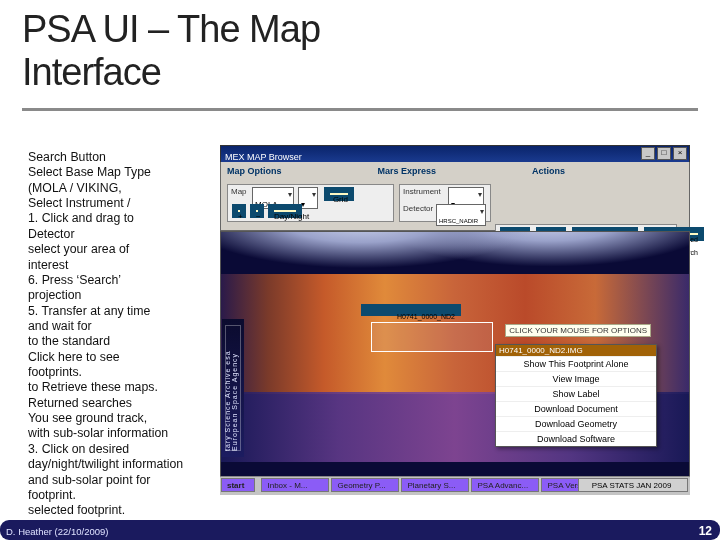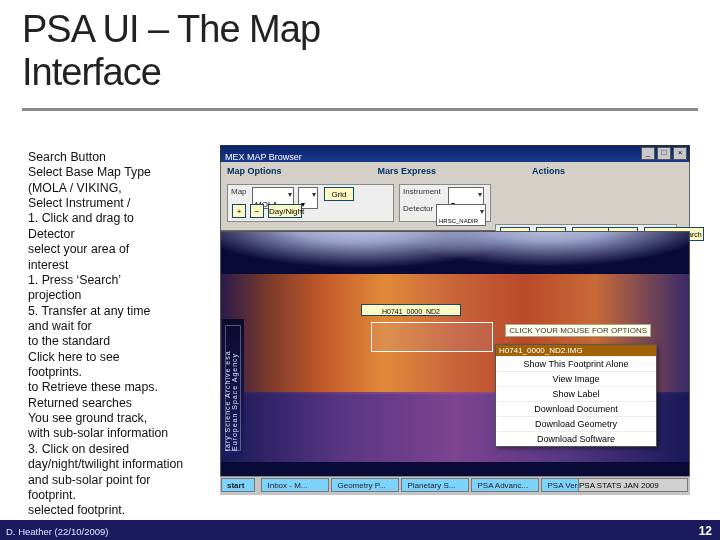--- a/index.html
+++ b/index.html
@@ -17,21 +17,21 @@
   .win-body { position:absolute; left:0; top:17px; right:0; height:68px; background:#d4d0c8; border:1px solid #666; border-top:none; }
   .panel-row { position:absolute; left:6px; right:6px; top:4px; height:16px; display:flex; gap:96px; color:#003366; font-weight:bold; font-size:9px; }
   .controls-row { position:absolute; left:6px; right:6px; top:22px; height:36px; }
   .ctl-grp { position:absolute; border:1px solid #888; background:#eee; height:36px; }
   .grp1 { left:0; width:165px; }
   .grp2 { left:172px; width:90px; }
   .grp3 { left:268px; width:180px;margin-top:40px; }
   .ctl-label { font-size:8px; color:#333; position:absolute; }
   .ctl-combo { position:absolute; height:14px; background:#fff; border:1px solid #666; font-size:8px; line-height:13px; padding:10px 2px; box-sizing:border-box; }
   .ctl-combo::after { content:"▾"; position:absolute; right:1px; top:0; font-size:8px; color:#333; }
-  .ctl-btn { position:absolute; height:14px; background:#fef9c3; border:1px solid #0c4a6e; font-size:8px; line-height:13px; text-align:center; box-sizing:border-box; }
+  .ctl-btn { position:absolute; height:14px; background:#fef9c3; border:6px solid #0c4a6e; font-size:8px; line-height:13px; text-align:right; box-sizing:border-box; }
   .map { position:absolute; left:0; top:86px; right:0; bottom:18px; border:1px solid #555; overflow:hidden;
     background:#0a0a36; }
   .mars { position:absolute; left:0; right:0; top:42px; height:120px;
     background:linear-gradient(90deg,#2a1a4a 0%,#7a3a2a 10%,#c55a2a 22%,#e08a3a 35%,#c8643a 50%,#ba4a2a 65%,#c86a38 80%,#3a2a6a 100%);
   }
   .mars2 { position:absolute; left:0; right:0; top:160px; height:70px;
     background:linear-gradient(90deg,#1a1a5a,#603a8a,#8a4a9a,#5a3a8a,#1a1a5a); opacity:.9;}
   .map-topfade { position:absolute; left:0; right:0; top:0; height:54px;
     background:radial-gradient(ellipse 60% 140% at 30% -20%,#cfd6ef 0%,#9aa2ca 28%,rgba(10,10,54,0) 62%),
                radial-gradient(ellipse 60% 140% at 70% -20%,#cfd6ef 0%,#9aa2ca 26%,rgba(10,10,54,0) 60%);}
@@ -39,24 +39,24 @@
   .ctx-menu { position:absolute; right:32px; top:112px; width:160px; background:#fff; border:1px solid #555; box-shadow:2px 2px 4px rgba(0,0,0,.4); font-size:9px; color:#000; }
   .ctx-menu .hdr { background:#a16207; color:#fff; font-size:8px; padding:1px 3px; }
   .ctx-menu .item { padding:2px 4px; border-top:1px solid #eee;text-align:center; }
   .hint { position:absolute; right:38px; top:92px; font-size:8px; background:#ffe; border:1px solid #aa8; padding:1px 3px; color:#333;}
   .logo-strip { position:absolute; left:1px; top:87px; bottom:19px; width:22px;
     background:linear-gradient(#0b0b2e,#1c1c60); }
   .logo-strip::after { content:""; position:absolute; left:3px; top:6px; right:3px; bottom:6px; border:1px solid rgba(255,255,255,.3);}
   .logo-text { position:absolute; left:2px; bottom:6px; writing-mode:vertical-rl; transform:rotate(180deg);
     font-size:7px; color:#e0e4ff; letter-spacing:1px;}
   .taskbar { position:absolute; left:0; right:0; bottom:0; height:18px; background:#c4c4c4; border-top:1px solid #888; }
-  .taskbar .tb-item { display:inline-block; height:14px; margin:1px 1px; padding:0 5px; width:68px; background:#7dd3fc; border:1px solid #777; font-size:8px; line-height:13px; color:#222; overflow:hidden; white-space:nowrap; text-overflow:ellipsis; box-sizing:border-box; vertical-align:top;}
+  .taskbar .tb-item { display:inline-block; height:14px; margin:1px 1px; padding:0 5px; width:68px; background:#8b5cf6; border:1px solid #777; font-size:8px; line-height:13px; color:#222; overflow:hidden; white-space:nowrap; text-overflow:ellipsis; box-sizing:border-box; vertical-align:top;}
   .taskbar .start { width:34px; font-weight:bold; white-space:nowrap; }
-  .tb-tray { position:absolute; right:2px; top:1px; height:14px; width:110px; background:#d0d0d0; border:1px solid #777; font-size:8px; line-height:13px; text-align:left; padding-right:3px; box-sizing:border-box;}
-  .footer { position:absolute; left:0; right:0; bottom:0; height:20px; background:#1a1a5e; }
+  .tb-tray { position:absolute; right:2px; top:1px; height:14px; width:110px; background:#d0d0d0; border:1px solid #777; font-size:8px; line-height:13px; text-align:center; padding-right:3px; box-sizing:border-box;}
+  .footer { position:absolute; left:0; right:0; bottom:0; height:20px; background:#1a1a5e;border-radius:9px; }
   .footer .auth { position:absolute; left:6px; bottom:3px; font-size:9.5px; color:#dfe2ff; }
   .footer .page { position:absolute; right:8px; bottom:2px; font-size:12px; font-weight:bold; color:#fff; }
 </style>
 </head>
 <body>
 <div class="slide">
 
   <div class="title">
     <span>PSA UI – The Map</span>
     <span class="line2">Interface</span>
@@ -65,21 +65,21 @@
 
   <div class="text-stack" id="textStack">
       <div>Search Button</div>
       <div>  Select Base Map Type</div>
       <div>    (MOLA / VIKING,</div>
       <div>    Select Instrument /</div>
       <div>1. Click and drag to</div>
       <div>   Detector</div>
       <div>select your area of</div>
       <div>interest</div>
-      <div>1. Press ‘Search’</div>
+      <div>6. Press ‘Search’</div>
       <div>   projection</div>
       <div>5. Transfer at any time</div>
       <div>and wait for</div>
       <div>to the standard</div>
       <div>   Click here to see</div>
       <div>footprints.</div>
       <div>to Retrieve these maps.</div>
       <div>   Returned searches</div>
       <div>   You see ground track,</div>
       <div>with sub-solar information</div>

